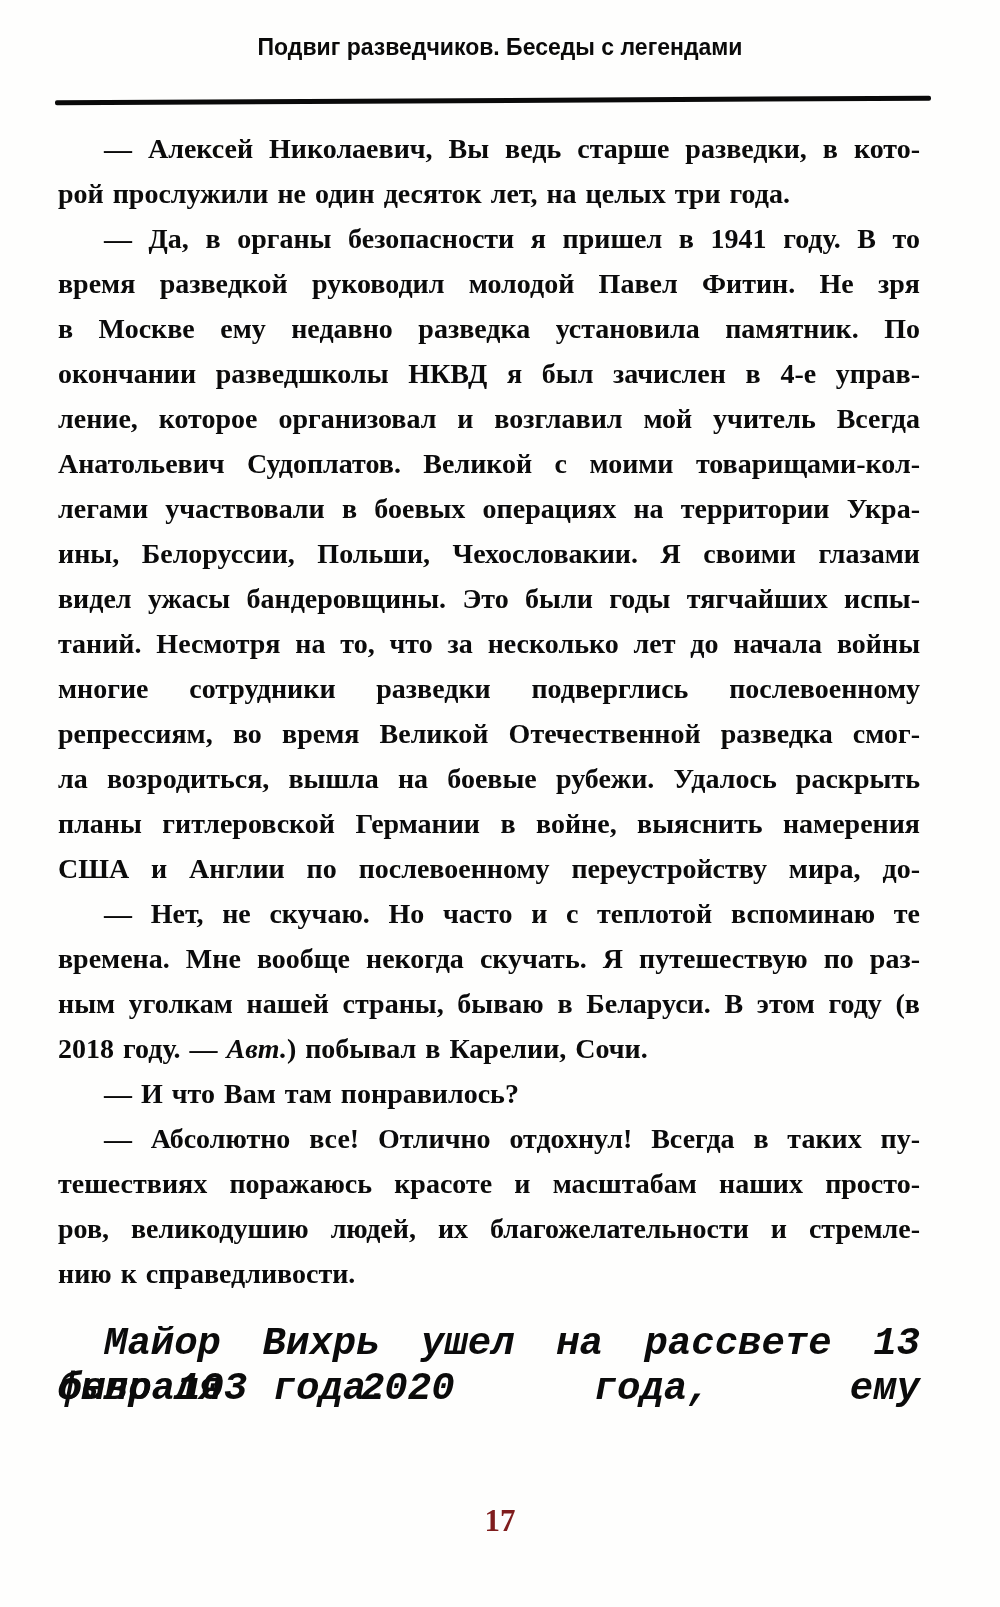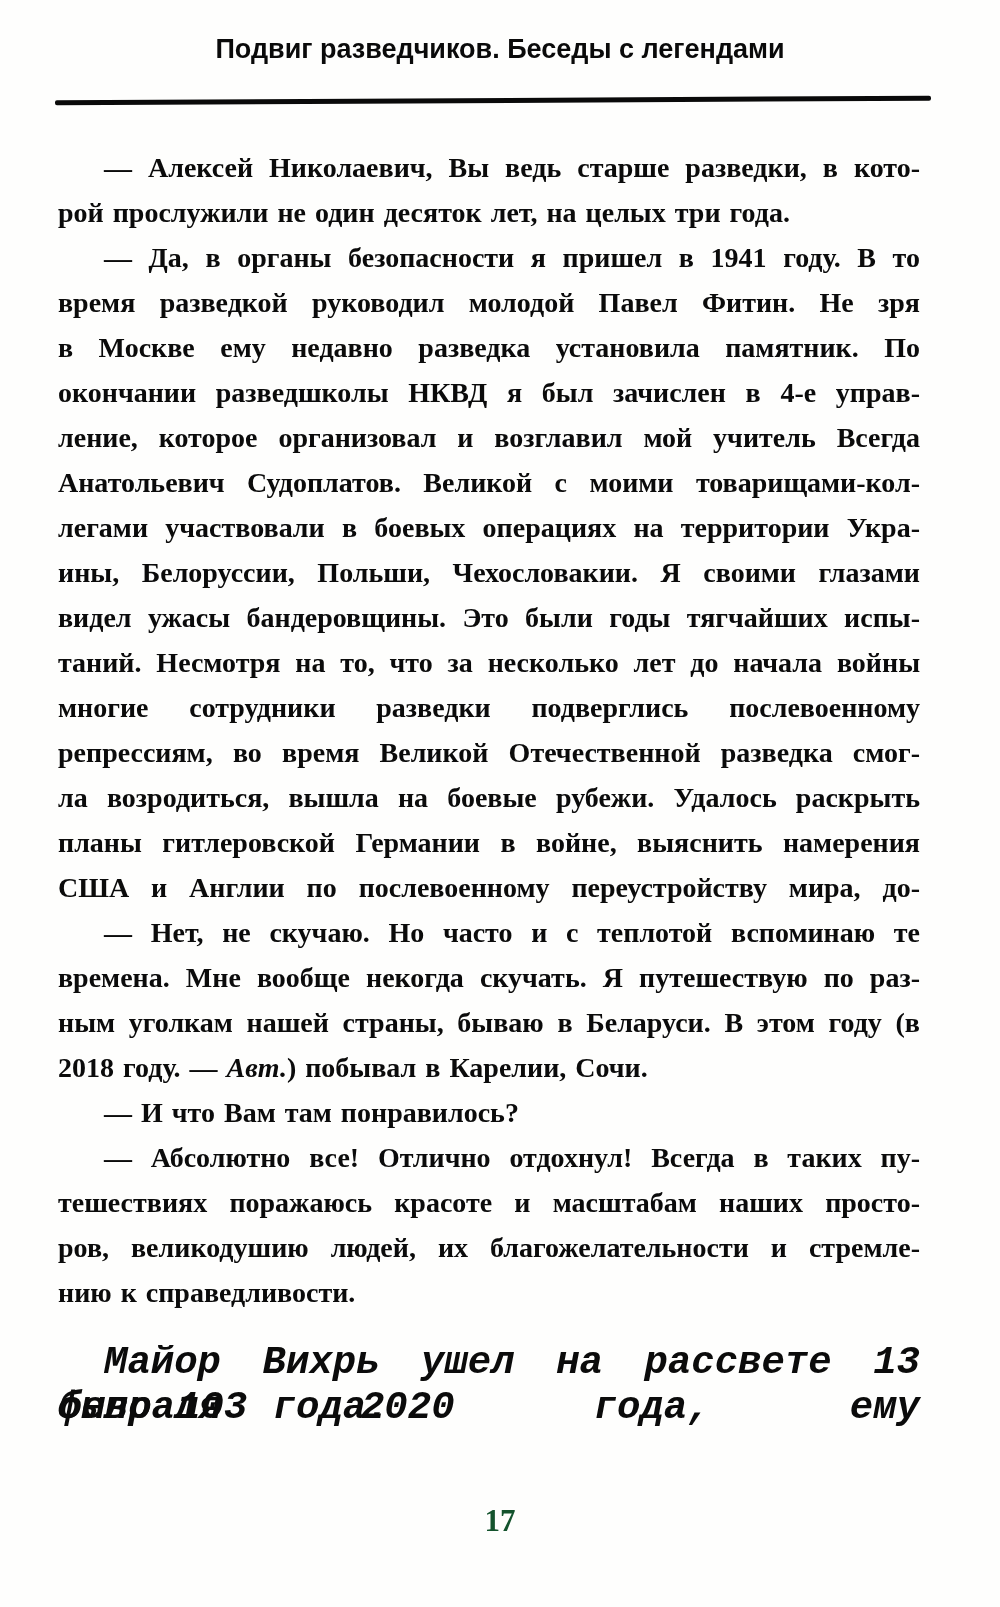--- a/index.html
+++ b/index.html
@@ -21,21 +21,21 @@
     background: #fefefd;
   }
   .running-header {
     position: absolute;
     top: 34px;
     left: 0;
     width: 100%;
     text-align: center;
     font-family: "Liberation Sans", sans-serif;
     font-weight: 700;
-    font-size: 27px;
+    font-size: 23px;
     letter-spacing: 0px;
     color: #0a0a0a;
   }
   .header-rule {
     position: absolute;
     top: 98px;
     left: 55px;
     width: 876px;
     height: 5px;
     background: #0a0a0a;
@@ -43,21 +43,20 @@
     border-radius: 2px;
   }
   .text-block {
     position: absolute;
     top: 126px;
     left: 58px;
     width: 862px;
     font-size: 28px;
     font-weight: 700;
     word-spacing: 2px;
-    margin-top: 19px;
   }
   .para {
     margin: 0;
   }
   .line {
     height: 45px;
     line-height: 45px;
   }
   .line.just {
     text-align: justify;
@@ -76,21 +75,21 @@
     font-family: Liberation Mono, monospace;
   }
   .page-number {
     position: absolute;
     top: 1503px;
     left: 0;
     width: 100%;
     text-align: center;
     font-size: 31px;
     font-weight: 700;
-    color: #14532d;
+    color: #7f1d1d;
   }
 </style>
 </head>
 <body>
 
 <div class="scan-page">
   <div class="running-header">Подвиг разведчиков. Беседы с легендами</div>
 
   <div class="header-rule"></div>
 

